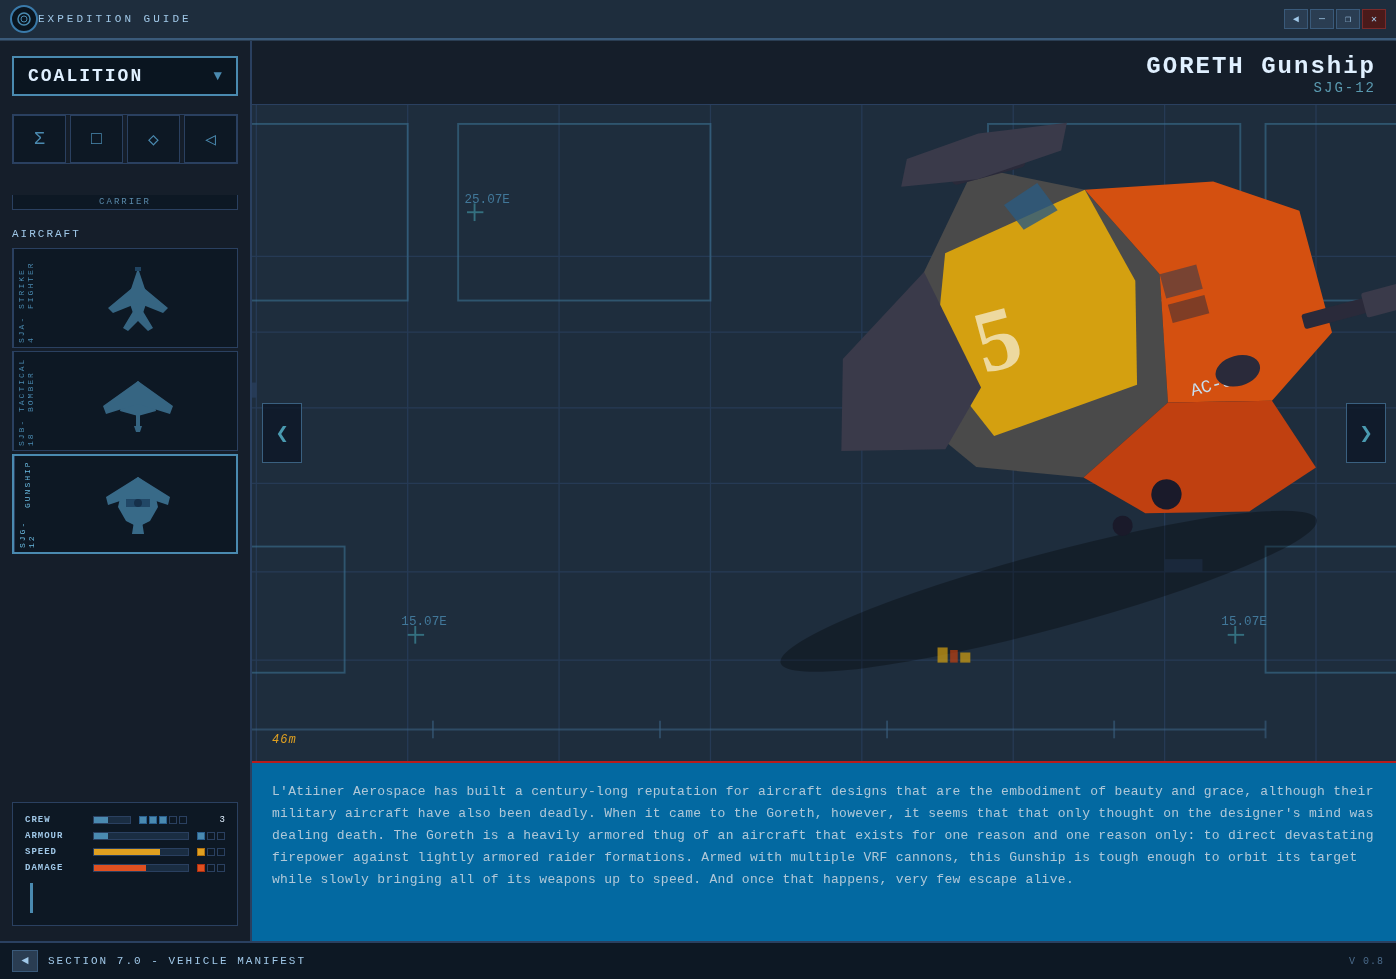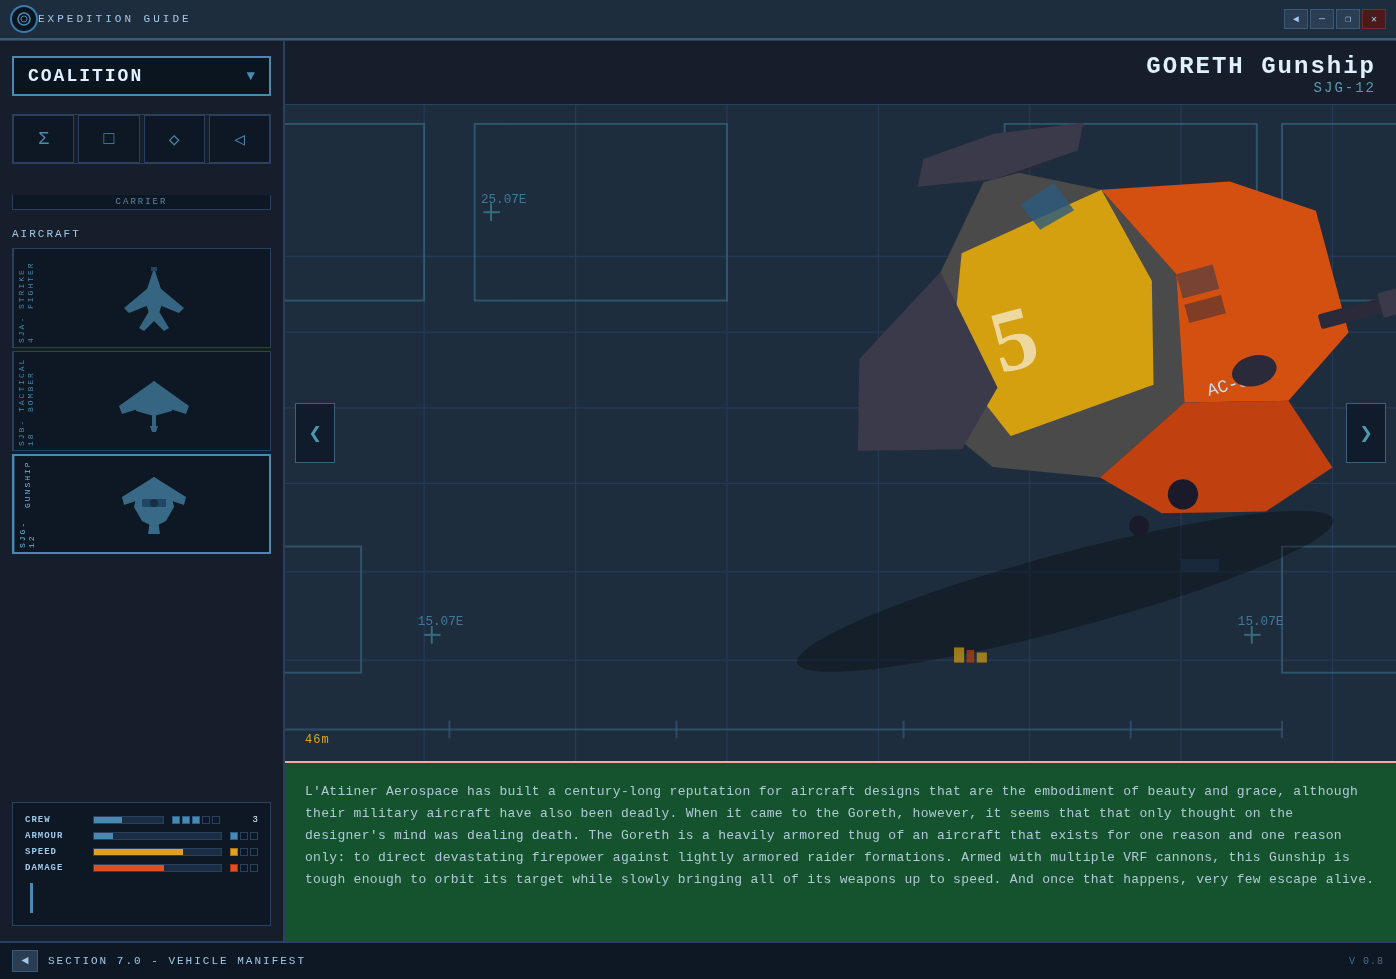--- a/index.html
+++ b/index.html
@@ -62,21 +62,21 @@
 
     
     .main-layout {
       display: flex;
       height: calc(979px - 40px - 38px);
       border-top: 1px solid #2a3d52;
     }
 
     
     .sidebar {
-      width: 285px;
+      width: 252px;
       background: #151e2a;
       border-right: 2px solid #2a4060;
       display: flex;
       flex-direction: column;
       padding: 15px 12px;
       flex-shrink: 0;
     }
 
     .faction-dropdown {
       display: flex;
@@ -300,27 +300,28 @@
     }
 
     
     .range-label {
       position: absolute;
       bottom: 14px;
       left: 20px;
       font-size: 12px;
       color: #e0a020;
       letter-spacing: 1px;
+      font-style: italic;
     }
 
     
     .description-area {
       padding: 18px 20px;
-      border-top: 2px solid #fca5a5;
-      background: #14532d;
+      border-top: 2px solid #b91c1c;
+      background: #0369a1;
       min-height: 180px;
     }
     .description-text {
       font-size: 13px;
       line-height: 1.7;
       color: #b0c8d8;
       letter-spacing: 0.3px;
     }
 
     

